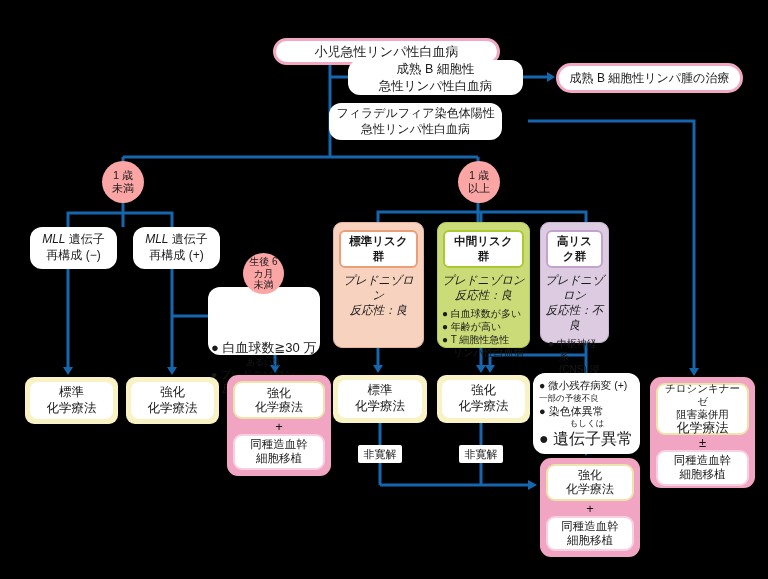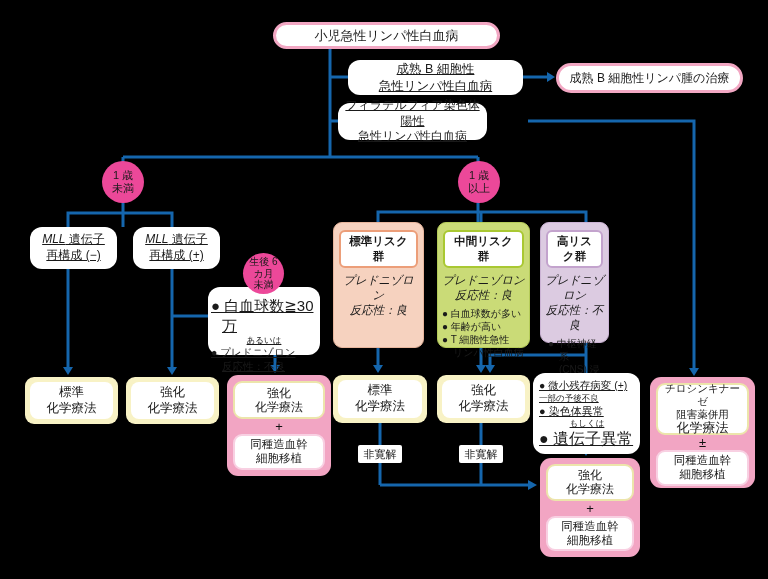--- a/index.html
+++ b/index.html
@@ -2,24 +2,24 @@
 <html><head>
 <meta charset="utf-8">
 <style>
   html,body{margin:0;padding:0;background:#000;}
   #canvas{position:relative;width:768px;height:579px;background:#000;overflow:hidden;
           font-family:"Liberation Sans","DejaVu Sans",sans-serif;color:#1a1a1a;}
   svg.connectors{position:absolute;left:0;top:0;z-index:1;}
   .node{position:absolute;z-index:2;box-sizing:border-box;}
   .ml{white-space:pre-line;}
   .wbox{background:#fff;border-radius:12px;display:flex;flex-direction:column;justify-content:center;
-        text-align:center;font-size:12.5px;line-height:1.3;padding:2px 3px;text-decoration:underline;}
+        text-align:center;font-size:12.5px;line-height:1.3;padding:2px 3px;}
   .pill{background:#fff;border:3px solid #f2a7c3;border-radius:17px;display:flex;align-items:center;
         justify-content:center;text-align:center;font-size:13px;}
-  .circle{background:#ec4899;border-radius:50%;display:flex;align-items:center;justify-content:center;
+  .circle{background:#fca5a5;border-radius:50%;display:flex;align-items:center;justify-content:center;
           text-align:center;font-size:11px;line-height:1.15;overflow:hidden;z-index:3;}
   .risk{border-radius:9px;padding:7px 4px 4px 4px;display:flex;flex-direction:column;}
   .risk-label{background:#fff;border:2px solid;border-radius:6px;font-size:11.5px;text-align:center;
               padding:2px 4px;margin:0 1px 5px 1px;font-weight:bold;}
   .risk-body{text-align:center;font-size:11.5px;line-height:1.3;margin-bottom:4px;font-style:italic;}
   .bullet{font-size:10px;line-height:1.3;padding-left:11px;text-indent:-11px;text-align:left;white-space:pre-line;}
   .smallc{font-size:8.5px;text-align:center;line-height:1.3;}
   .ycard{background:#f8f2c5;border-radius:9px;padding:5px;}
   .yinner{background:#fff;border-radius:8px;height:100%;display:flex;align-items:center;justify-content:center;
           text-align:center;font-size:12.5px;line-height:1.25;box-sizing:border-box;}
@@ -71,53 +71,53 @@
       <polygon points="167,367 177,367 172,375"></polygon>
       <polygon points="270,365 280,365 275,373"></polygon>
       <polygon points="373,365 383,365 378,373"></polygon>
       <polygon points="476,365 486,365 481,373"></polygon>
       <polygon points="485,365 495,365 490,373"></polygon>
       <polygon points="581,448 591,448 586,456"></polygon>
       <polygon points="528,480 528,490 537,485"></polygon>
     </g>
   </svg>
 
-  <div class="node pill" style="left:273px;top:22px;width:227px;height:27px;">
+  <div class="node pill" style="left:273px;top:38px;width:227px;height:27px;">
     <span>小児急性リンパ性白血病</span>
   </div>
 
   <div class="node wbox ml" style="left:348px;top:60px;width:175px;height:35px;">成熟 B 細胞性
 急性リンパ性白血病</div>
 
   <div class="node pill" style="left:556px;top:63px;width:187px;height:30px;font-size:12px;">
     <span>成熟 B 細胞性リンパ腫の治療</span>
   </div>
 
-  <div class="node wbox ml" style="left:338px;top:103px;width:149px;height:37px;font-size:12px;">フィラデルフィア染色体陽性
+  <div class="node wbox ml" style="left:329px;top:103px;width:173px;height:37px;font-size:12px;">フィラデルフィア染色体陽性
 急性リンパ性白血病</div>
 
   <div class="node circle ml" style="left:102px;top:161px;width:42px;height:42px;">1 歳
 未満</div>
   <div class="node circle ml" style="left:458px;top:161px;width:42px;height:42px;">1 歳
 以上</div>
 
   <div class="node wbox" style="left:30px;top:227px;width:87px;height:42px;font-size:12px;">
     <div><i>MLL</i><span> 遺伝子</span></div>
     <div>再構成 (−)</div>
   </div>
   <div class="node wbox" style="left:133px;top:227px;width:87px;height:42px;font-size:12px;">
     <div><i>MLL</i><span> 遺伝子</span></div>
     <div>再構成 (+)</div>
   </div>
 
   <div class="node circle ml" style="left:243px;top:253px;width:41px;height:41px;font-size:10px;">生後 6 カ月
 未満</div>
 
   <div class="node wbox" style="left:208px;top:287px;width:112px;height:68px;justify-content:flex-start;padding-top:9px;">
-    <div class="bullet" style="font-size:15px;">● 白血球数≧30 万</div>
+    <div class="bullet" style="font-size:13px;margin-top:44px;">● 白血球数≧30 万</div>
     <div class="smallc">あるいは</div>
     <div class="bullet" style="font-size:10.5px;">● プレドニゾロン
 反応性：不良</div>
   </div>
 
   <div class="node risk" style="left:333px;top:222px;width:91px;height:126px;background:#f6d2bf;border:1.5px solid #e7b59c;">
     <div class="risk-label" style="border-color:#ec9e79;">標準リスク群</div>
     <div class="risk-body ml">プレドニゾロン
 反応性：良</div>
   </div>

